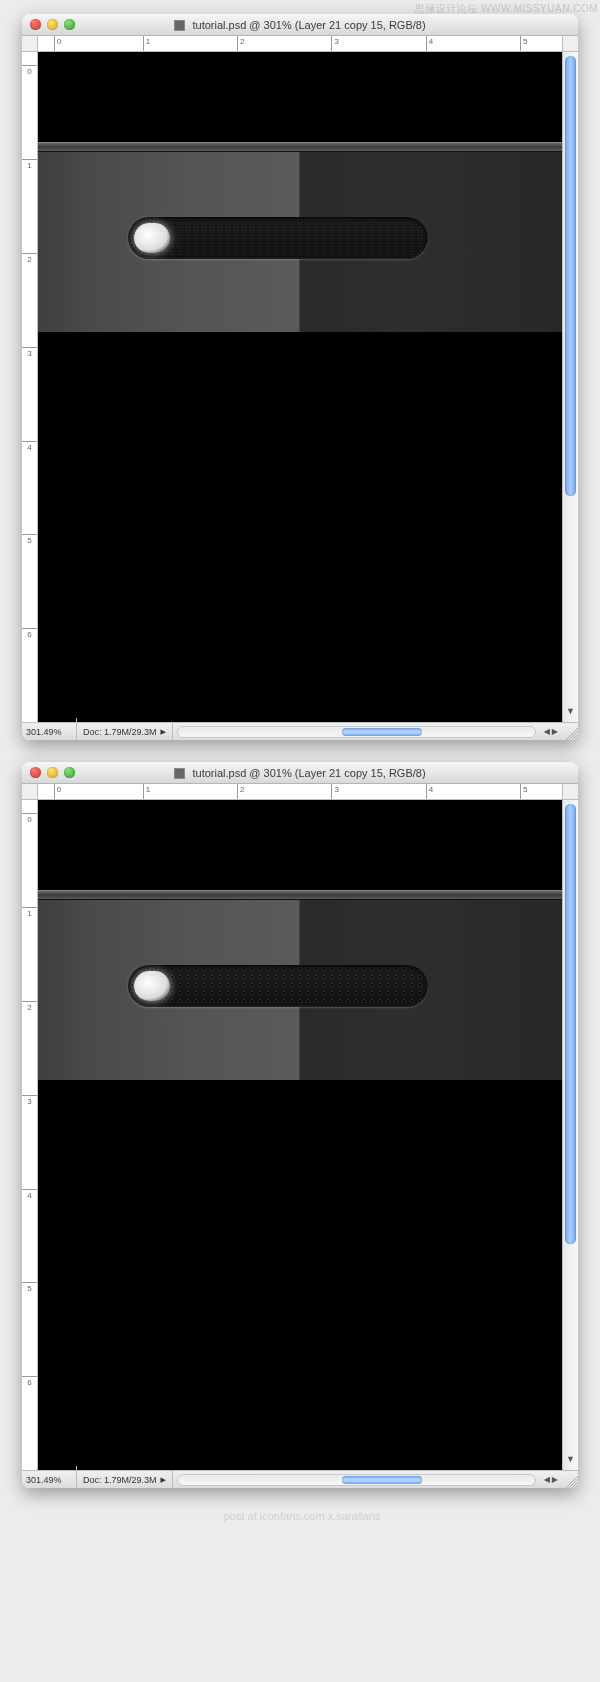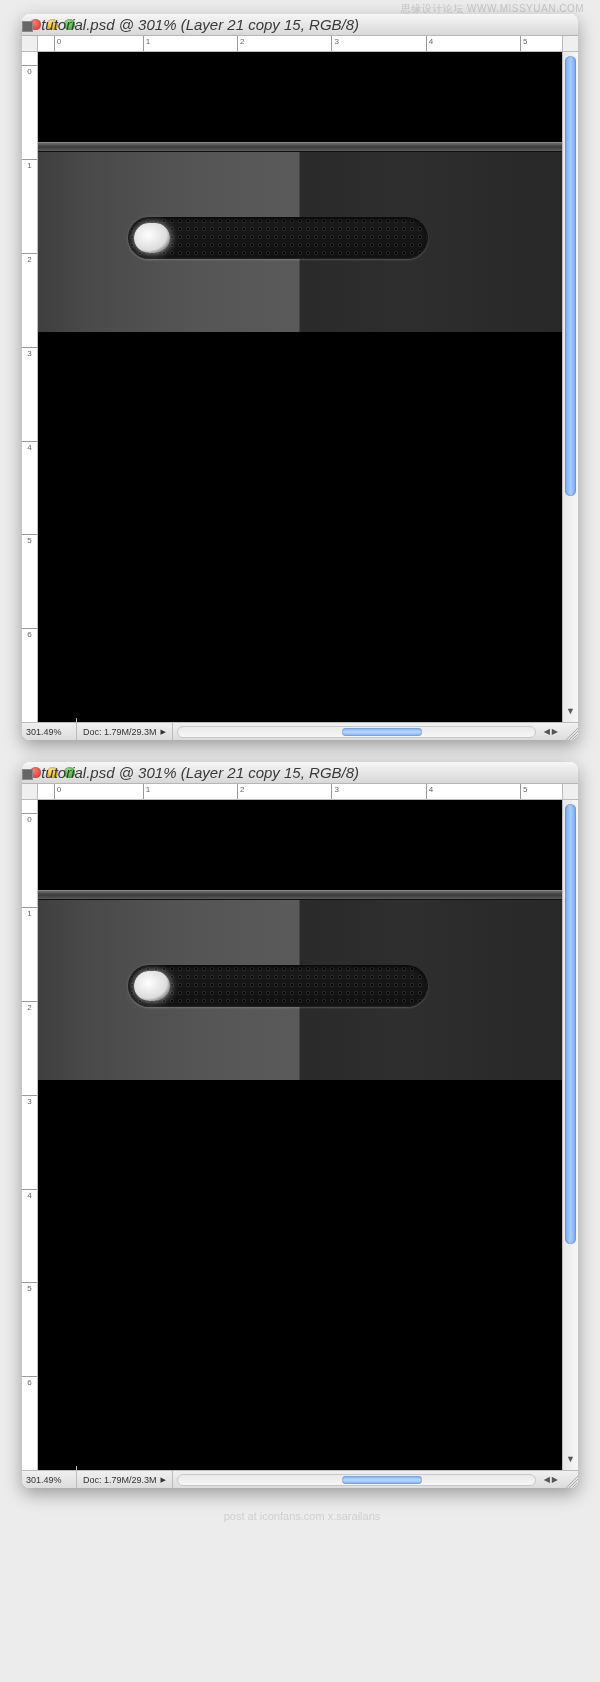--- a/index.html
+++ b/index.html
@@ -5,21 +5,21 @@
   * { box-sizing: border-box; margin: 0; padding: 0; }
   body {
     background: #ececec;
     font-family: "Lucida Grande", Arial, sans-serif;
     font-size: 10px;
     color: #333;
     width: 600px;
   }
   .watermark-top {
     position: absolute;
-    top: 2px; right: 16px;
+    top: 2px; right: 2px;
     font-size: 10px;
     color: #c8c8c8;
     letter-spacing: 0.5px;
   }
   .watermark-bottom {
     text-align: center;
     color: #cfcfcf;
     font-size: 11px;
     margin: 4px 0 10px 4px;
   }
@@ -44,24 +44,24 @@
   .dot {
     width: 11px; height: 11px; border-radius: 50%;
     box-shadow: inset 0 0 1px rgba(0,0,0,0.5);
   }
   .dot.red { background: radial-gradient(circle at 35% 30%, #ff7b70, #d1332a); }
   .dot.yellow { background: radial-gradient(circle at 35% 30%, #ffe27a, #e3a300); }
   .dot.green { background: radial-gradient(circle at 35% 30%, #8fe07b, #26a526); }
   .title {
     position: absolute;
     left: 0; right: 0;
-    font-size: 15px;
+    text-align: center;
+    font-size: 11px;
     color: #3a3a3a;
     pointer-events: none;
-    font-style: italic;
   }
   .title-icon {
     display:inline-block;
     width:11px;height:11px;
     background:#666;
     vertical-align:-2px;
     margin-right:4px;
     border:1px solid #888;
   }
 

